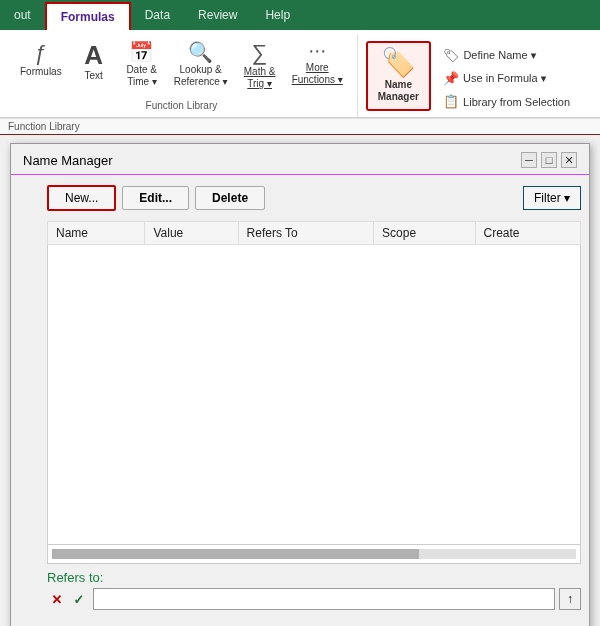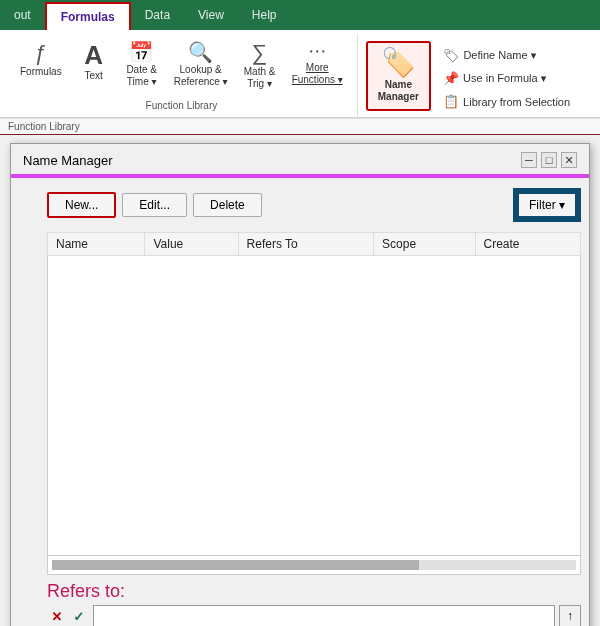--- a/index.html
+++ b/index.html
@@ -176,21 +176,21 @@
       border-radius: 0;
       box-shadow: 2px 2px 8px rgba(0,0,0,0.3);
     }
 
     .dialog-titlebar {
       background: #f0f0f0;
       display: flex;
       align-items: center;
       justify-content: space-between;
       padding: 8px 12px 6px 12px;
-      border-bottom: 4px solid #d946ef;
+      border-bottom: 1px solid #d946ef;
     }
 
     .dialog-title {
       font-size: 13px;
       color: #000;
       font-weight: 400;
     }
 
     .dialog-controls {
       display: flex;
@@ -222,33 +222,34 @@
       align-items: center;
     }
 
     .action-btn {
       padding: 4px 16px;
       font-size: 12px;
       border: 1px solid #aaa;
       background: #f5f5f5;
       cursor: pointer;
       border-radius: 2px;
+      font-weight: bold;
     }
 
     .action-btn.new-btn {
       border: 2px solid #c00000;
       font-weight: 500;
       min-width: 60px;
     }
 
     .filter-btn {
       margin-left: auto;
       padding: 4px 10px;
       font-size: 12px;
-      border: 6px solid #0c4a6e;
+      border: 1px solid #0c4a6e;
       background: #f5f5f5;
       cursor: pointer;
       display: flex;
       align-items: center;
       gap: 4px;
     }
 
     
     .names-table {
       width: 100%;
@@ -303,23 +304,23 @@
       left: 0;
       top: 0;
     }
 
     
     .refers-section {
       margin-top: 6px;
     }
 
     .refers-label {
-      font-size: 18px;
+      font-size: 13px;
       margin-bottom: 3px;
-      color: #be185d;
+      color: #15803d;
     }
 
     .refers-row {
       display: flex;
       align-items: center;
       gap: 4px;
     }
 
     .refers-icons {
       display: flex;
@@ -370,47 +371,47 @@
     }
   </style>
 </head>
 <body>
 
 <div class="ribbon">
   <div class="ribbon-tabs">
     <div class="ribbon-tab">out</div>
     <div class="ribbon-tab active">Formulas</div>
     <div class="ribbon-tab">Data</div>
-    <div class="ribbon-tab">View</div>
+    <div class="ribbon-tab">Review</div>
     <div class="ribbon-tab">Help</div>
   </div>
 
   <div class="ribbon-content">
 
     <div class="ribbon-group">
       <div class="ribbon-group-items">
         <div class="ribbon-btn">
           <span class="btn-icon">ƒ</span>
           <span class="btn-label">Formulas</span>
         </div>
         <div class="ribbon-btn">
           <span class="btn-icon" style="font-size:26px;font-weight:bold;color:#444;">A</span>
           <span class="btn-label">Text</span>
         </div>
         <div class="ribbon-btn">
           <span class="btn-icon" style="font-size:20px;">📅</span>
-          <span class="btn-label" style="white-space:nowrap;">Date &amp;<br>Time ▾</span>
+          <span class="btn-label" style="white-space:nowrap;text-align:right;">Date &amp;<br>Time ▾</span>
         </div>
         <div class="ribbon-btn">
           <span class="btn-icon" style="font-size:20px;">🔍</span>
           <span class="btn-label" style="white-space:nowrap;">Lookup &amp;<br>Reference ▾</span>
         </div>
         <div class="ribbon-btn">
           <span class="btn-icon" style="font-size:22px;">∑</span>
-          <span class="btn-label" style="white-space:nowrap;">Math &amp;<br>Trig ▾</span>
+          <span class="btn-label" style="white-space:nowrap;text-decoration:underline;">Math &amp;<br>Trig ▾</span>
         </div>
         <div class="ribbon-btn">
           <span class="btn-icon" style="font-size:18px;">⋯</span>
           <span class="btn-label" style="white-space:nowrap;text-decoration:underline;">More<br>Functions ▾</span>
         </div>
       </div>
       <div class="ribbon-group-label">Function Library</div>
     </div>
 
     <div class="ribbon-group" style="flex-direction:row;gap:8px;border-right:none;">

